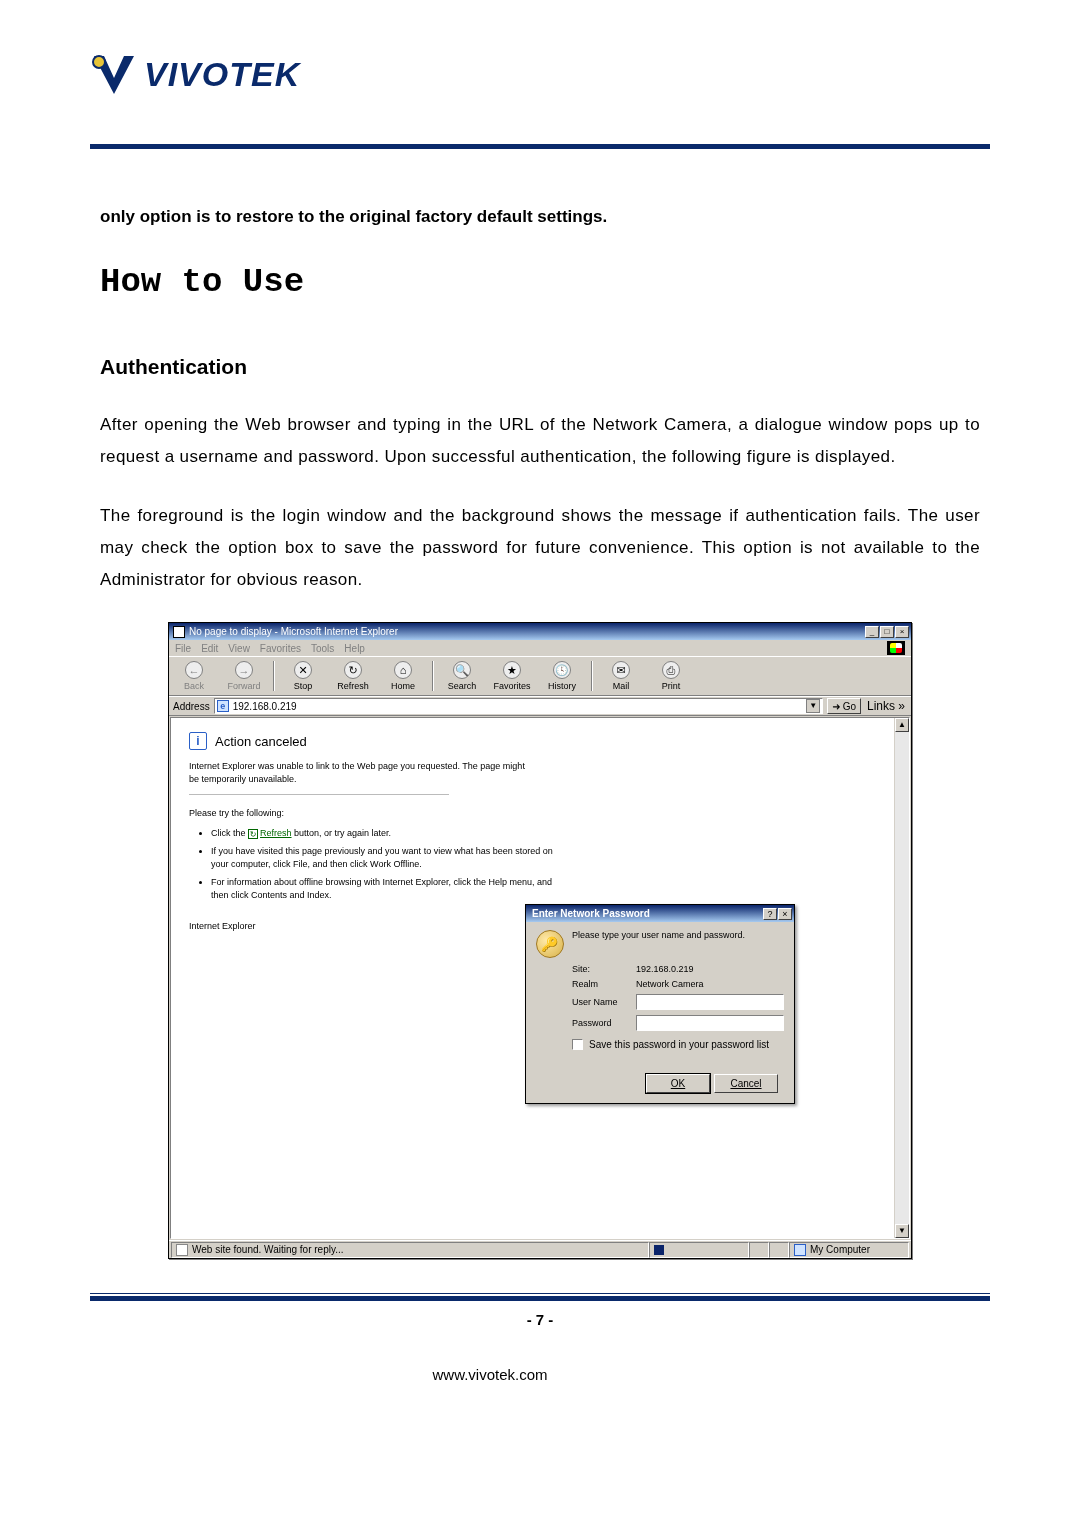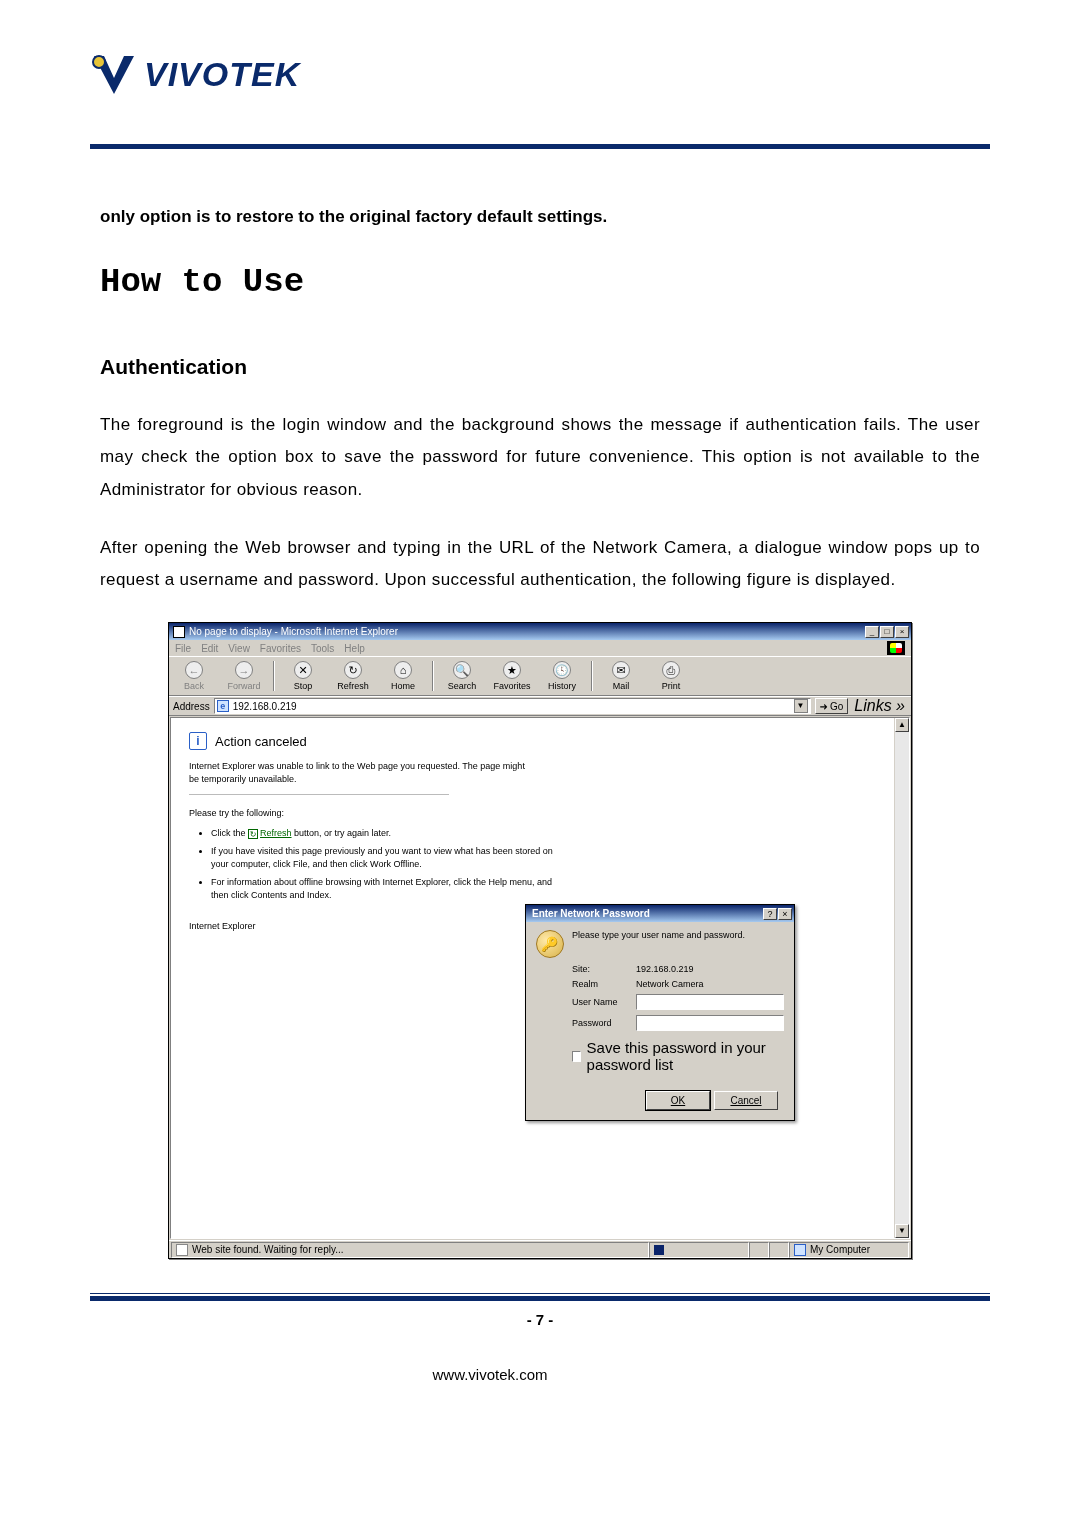--- a/index.html
+++ b/index.html
@@ -147,21 +147,21 @@
     width:12px; height:12px; border:1px solid #2a5fc7; background:#cfe3ff;
     display:inline-flex; align-items:center; justify-content:center;
     font-size:9px; color:#2a5fc7; font-weight:bold;
   }
   .addrfield .dd { width:14px; height:14px; margin-left:auto; background:#d4d0c8; border:1px solid #808080; text-align:center; font-size:8px; line-height:12px; }
   .gobtn {
     height:16px; padding:0 4px; display:flex; align-items:center; gap:2px;
     border:1px solid #fff; border-right-color:#404040; border-bottom-color:#404040;
     background:#d4d0c8; font-size:10px;
   }
-  .linkslbl { padding:0 2px; font-size:16px;font-style:italic; }
+  .linkslbl { padding:0 2px; font-size:12px; }
   .content-area {
     position: relative;
     height: 522px;
     background: #fff;
     border: 1px solid #808080;
     border-right-color:#fff; border-bottom-color:#fff;
     margin: 1px;
     overflow: hidden;
   }
   .scrolltrack {
@@ -216,21 +216,21 @@
     border:1px solid #a07820; display:flex; align-items:center; justify-content:center;
     font-size:14px; color:#7a5a10;
   }
   .dlg-grid { display:grid; grid-template-columns: 58px 1fr; row-gap:5px; column-gap:6px; align-items:center; margin-left:36px; margin-bottom:8px; }
   .dlg-grid .lab { font-size:9px; }
   .dlg-grid .val { font-size:9px; }
   .dlg-input {
     height:16px; background:#fff; border:1px solid #808080;
     border-right-color:#fff; border-bottom-color:#fff;
   }
-  .dlg-check { display:flex; align-items:center; gap:6px; margin-left:36px; margin-bottom:18px; font-size:15px; }
+  .dlg-check { display:flex; align-items:center; gap:6px; margin-left:36px; margin-bottom:24px; font-size:10px; }
   .chk {
     width:11px; height:11px; background:#fff; border:1px solid #808080;
     border-right-color:#fff; border-bottom-color:#fff;
   }
   .dlg-buttons { display:flex; gap:4px; justify-content:flex-end; padding-right:6px;text-decoration:underline; }
   .dlg-b {
     width:64px; height:19px; background:#d4d0c8;
     border:1px solid #fff; border-right-color:#404040; border-bottom-color:#404040;
     font-size:10px; text-align:center; line-height:17px;
   }
@@ -276,22 +276,22 @@
   </div>
 </div>
 
 <div class="rule-thick"></div>
 
 <div class="page">
   <div class="content">
     <p class="lead-bold">only option is to restore to the original factory default settings.</p>
     <h1 class="section">How to Use</h1>
     <h2 class="subsection">Authentication</h2>
+    <p class="body">After opening the Web browser and typing in the URL of the Network Camera, a dialogue window pops up to request a username and password. Upon successful authentication, the following figure is displayed.</p>
     <p class="body">The foreground is the login window and the background shows the message if authentication fails. The user may check the option box to save the password for future convenience.  This option is not available to the Administrator for obvious reason.</p>
-    <p class="body">After opening the Web browser and typing in the URL of the Network Camera, a dialogue window pops up to request a username and password. Upon successful authentication, the following figure is displayed.</p>
 
     <div class="figure-wrap">
       <div class="ie-window">
 
         <div class="titlebar">
           <span class="title-ico"></span>
           <span class="title">No page to display - Microsoft Internet Explorer</span>
           <div class="win-btns">
             <span class="win-btn">_</span>
             <span class="win-btn">□</span>

